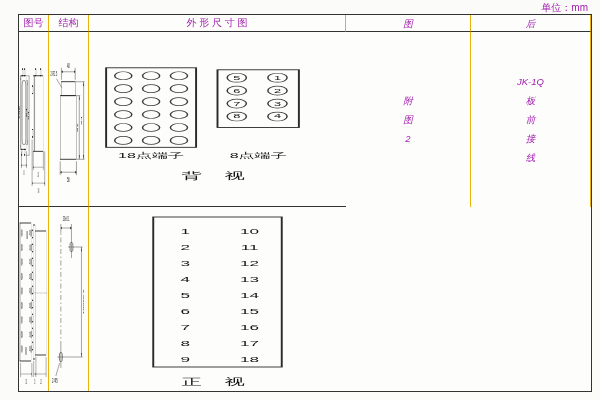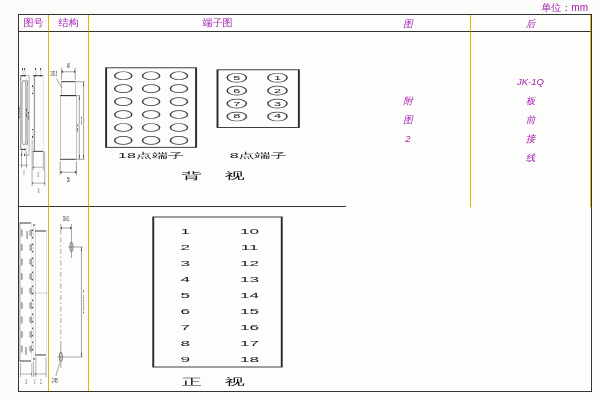--- a/index.html
+++ b/index.html
@@ -40,21 +40,21 @@
   </defs>
 </svg>
 
 <div class="sheet">
   <div class="unit">单位：mm</div>
 
   <div class="grid">
 
     <div class="cell hdr">图号</div>
     <div class="cell hdr">结构</div>
-    <div class="cell hdr lc">端子图</div>
+    <div class="cell hdr">外 形 尺 寸 图</div>
 
     <div class="cell vcell">
       <span class="vtext">附
 图
 2</span>
     </div>
     <div class="cell vcell">
       <span class="vtext">JK-1
 板
 后

